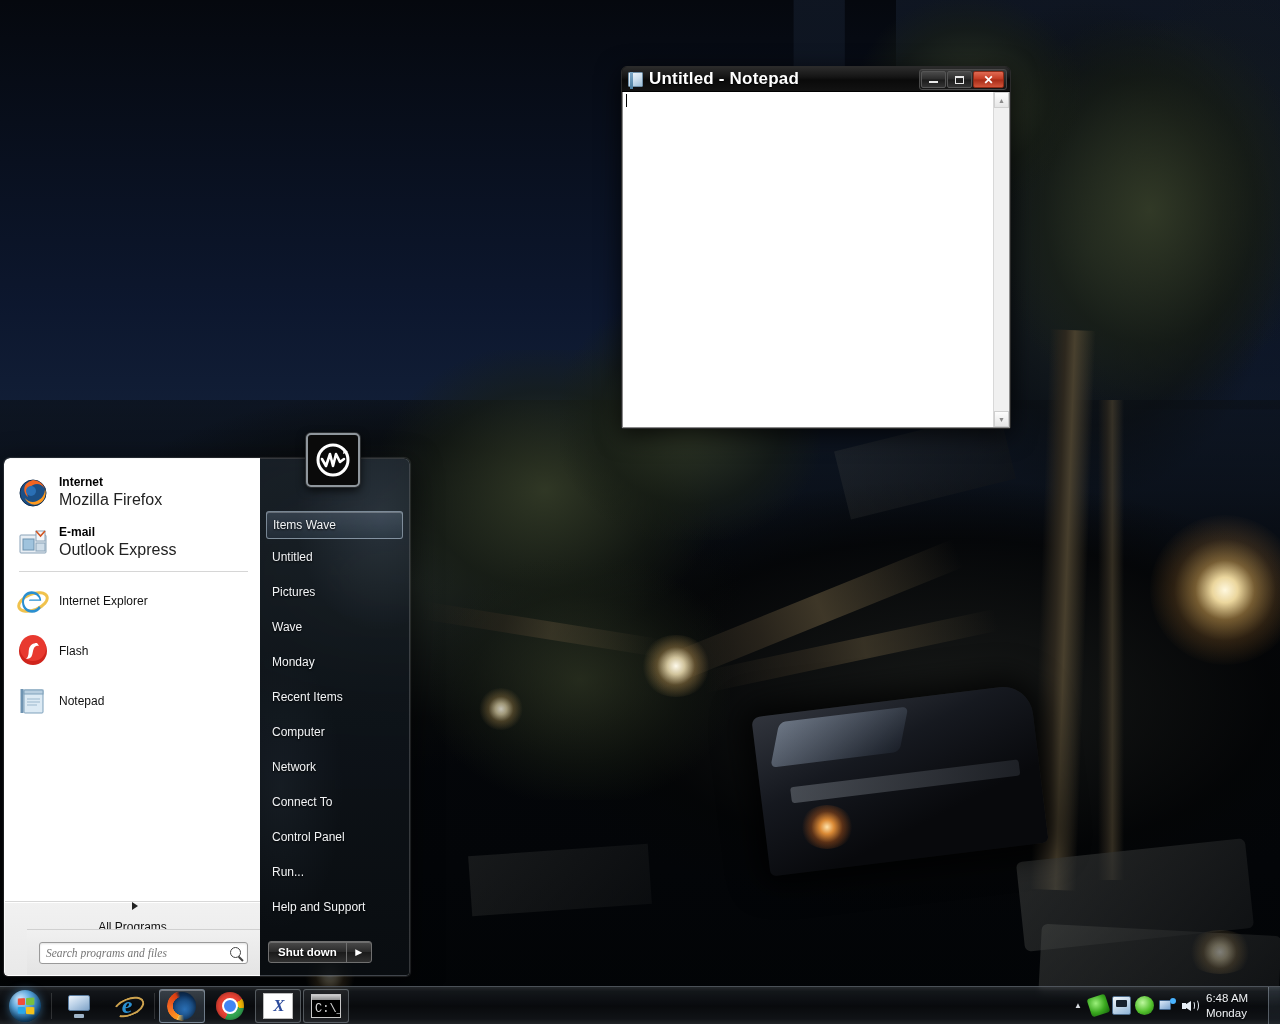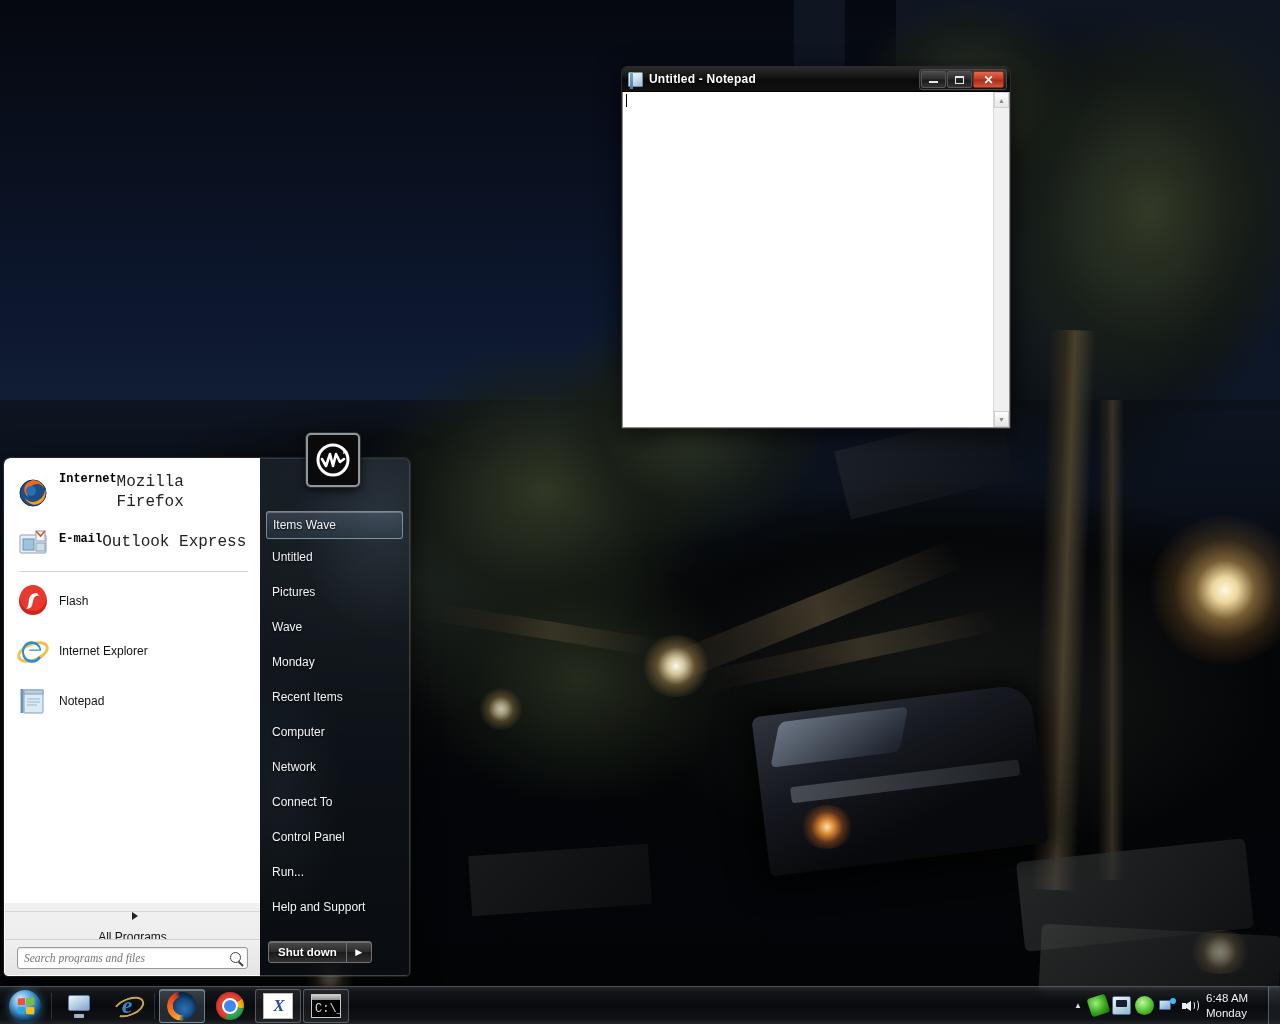--- a/index.html
+++ b/index.html
@@ -108,21 +108,21 @@
   #np-icon {
     width:15px;height:15px;flex:none;margin-right:6px;position:relative;
     background: linear-gradient(150deg,#f4f7fa 0%,#cfe0ee 50%,#9cbdd6 100%);
     border:1px solid #6f8ea6; border-radius:1px;
   }
   #np-icon::before{
     content:''; position:absolute; left:1px; top:-1px; width:3px; height:17px;
     background: linear-gradient(180deg,#7fa8c7,#4a7c9e);
   }
   #np-title {
-    color:#fff; font-size:12px; font-weight:bold;
+    color:#fff; font-size:17px; font-weight:bold;
     font-family:"Liberation Sans", sans-serif;
     text-shadow: 0 1px 1px #000;
     letter-spacing:.2px;
   }
   #np-wincontrols {
     position:absolute; right:3px; top:2px;
     display:flex; align-items:center;
     background: linear-gradient(180deg,#3a3a3a,#151515);
     border:1px solid #4a4a4a; border-radius:3px;
     padding:1px;
@@ -194,39 +194,40 @@
     display:flex; flex-direction:column;
     position:relative;
   }
   #sm-programs { flex:1; padding:8px 4px 0 6px; }
   .sm-item {
     display:flex; align-items:center; gap:10px;
     height:50px; padding:0 6px; border-radius:3px;
     cursor:default;
   }
   .sm-item .sm-ico { width:32px;height:32px;flex:none;position:relative;}
-  .sm-item .sm-text { display:flex; flex-direction:row; line-height:1.25;font-family:Liberation Mono, monospace; }
+  .sm-item .sm-text { display:flex; flex-direction:column; line-height:1.25; }
   .sm-title { font-size:12px; font-weight:bold; color:#000; }
   .sm-sub { font-size:16px; color:#222; }
   .sm-single { font-size:12px; color:#111; }
   .sm-divider { height:1px; background:#d6d6d6; margin:4px 8px; }
   #sm-allprograms {
     height:28px; display:flex; align-items:center; gap:10px;
     padding:0 12px; border-top:1px solid #d8d8d8;
     font-size:12px; color:#111;flex-direction:column;
   }
   #sm-allprograms .arrow {
     width:0;height:0;border-left:6px solid #222;
     border-top:4px solid transparent;border-bottom:4px solid transparent;
     margin-left:4px;
   }
   #sm-searchwrap {
-    height:36px; display:flex; align-items:center; padding:0 12px;
+    height:46px; display:flex; align-items:center; padding:0 12px;
     background: linear-gradient(180deg,#f0f0f0,#e4e4e4);
     border-top:1px solid #d0d0d0;
+    margin-left:22px;
   }
   #sm-search {
     flex:1; height:22px;
     border:1px solid #9a9a9a; border-radius:3px; background:#fff;
     display:flex; align-items:center; padding:0 6px;
     box-shadow: inset 0 1px 2px rgba(0,0,0,.12);
   }
   #sm-search input {
     flex:1; border:none; outline:none; font-size:11.5px;
     font-style:italic; color:#6a6a6a;
@@ -551,36 +552,36 @@
             <span class="sm-title">E-mail</span>
             <span class="sm-sub">Outlook Express</span>
           </span>
         </div>
 
         <div class="sm-divider"></div>
 
         <div class="sm-item">
           <span class="sm-ico">
             <svg width="32" height="32" viewBox="0 0 32 32">
+              <ellipse cx="16" cy="17" rx="15" ry="8" fill="none" stroke="#f0c24d" stroke-width="3" transform="rotate(-22 16 17)"></ellipse>
+              <path d="M22 21c-1.6 2.6-4 4-7 4-4.4 0-8-3.6-8-8s3.6-8 8-8c3.6 0 6.6 2.4 7.6 5.6H13c-0.6 0-1 .6-1 1.2h12.2c0-5.4-4.2-9.6-9.6-9.6S5 10.6 5 17s4.4 10.8 10.2 10.8c3.6 0 6.8-1.8 8.6-4.8z" fill="#2a8fd0"></path>
+            </svg>
+          </span>
+          <span class="sm-single">Internet Explorer</span>
+        </div>
+
+        <div class="sm-item">
+          <span class="sm-ico">
+            <svg width="32" height="32" viewBox="0 0 32 32">
               <circle cx="16" cy="16" r="14" fill="#d0241c"></circle>
               <circle cx="16" cy="13" r="13" fill="#e8392f"></circle>
               <path d="M20 8c-4 0-7 2-8 6-0.6 2.4 0 4-1 7-0.6 1.8-2 3-2 3s4 .4 5.5-2.4C16 18.4 15.5 16 17 13c1-2 3-2.4 5-2.2z" fill="#ffffff"></path>
             </svg>
           </span>
           <span class="sm-single">Flash</span>
-        </div>
-
-        <div class="sm-item">
-          <span class="sm-ico">
-            <svg width="32" height="32" viewBox="0 0 32 32">
-              <ellipse cx="16" cy="17" rx="15" ry="8" fill="none" stroke="#f0c24d" stroke-width="3" transform="rotate(-22 16 17)"></ellipse>
-              <path d="M22 21c-1.6 2.6-4 4-7 4-4.4 0-8-3.6-8-8s3.6-8 8-8c3.6 0 6.6 2.4 7.6 5.6H13c-0.6 0-1 .6-1 1.2h12.2c0-5.4-4.2-9.6-9.6-9.6S5 10.6 5 17s4.4 10.8 10.2 10.8c3.6 0 6.8-1.8 8.6-4.8z" fill="#2a8fd0"></path>
-            </svg>
-          </span>
-          <span class="sm-single">Internet Explorer</span>
         </div>
 
         <div class="sm-item">
           <span class="sm-ico">
             <svg width="32" height="32" viewBox="0 0 32 32">
               <rect x="7" y="5" width="19" height="23" rx="1" fill="#dceaf4" stroke="#7fa1bb"></rect>
               <rect x="7" y="5" width="19" height="4" fill="#b9cfe0" stroke="#7fa1bb"></rect>
               <path d="M5 4 L5 28" stroke="#6f94b2" stroke-width="3"></path>
               <g stroke="#9cb8cd" stroke-width="1">
                 <path d="M10 14h13M10 17h13M10 20h10"></path>

